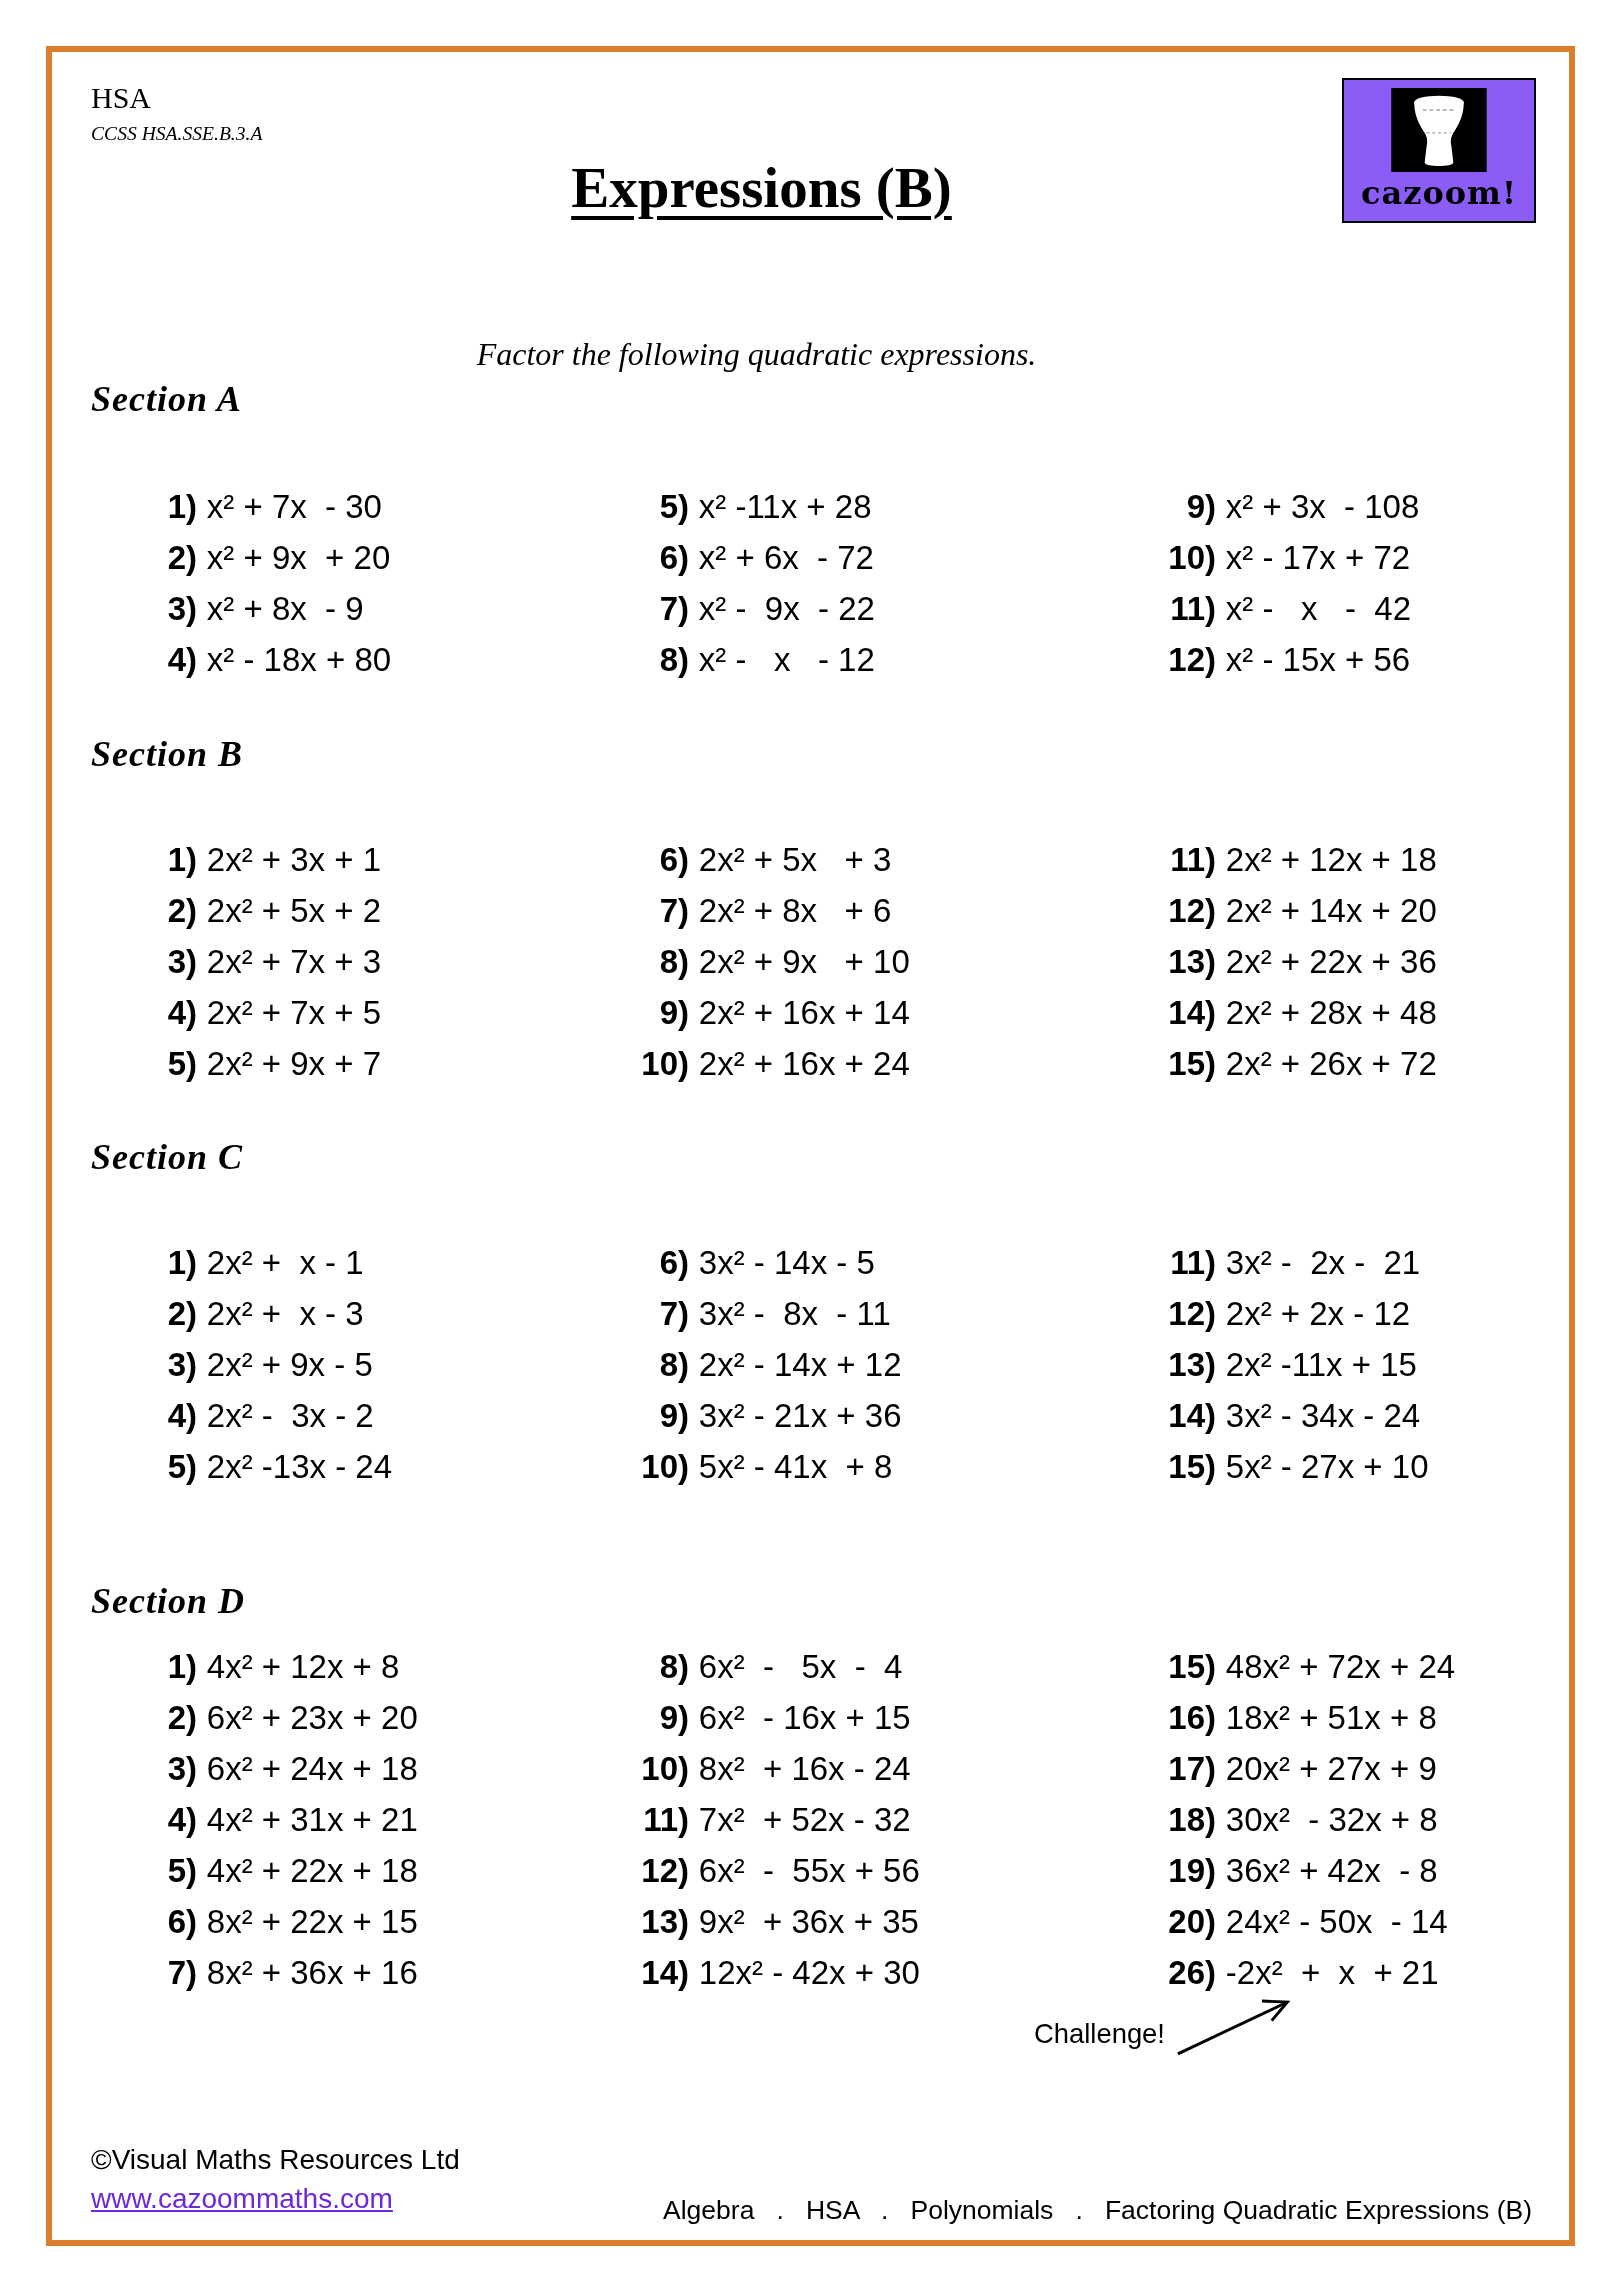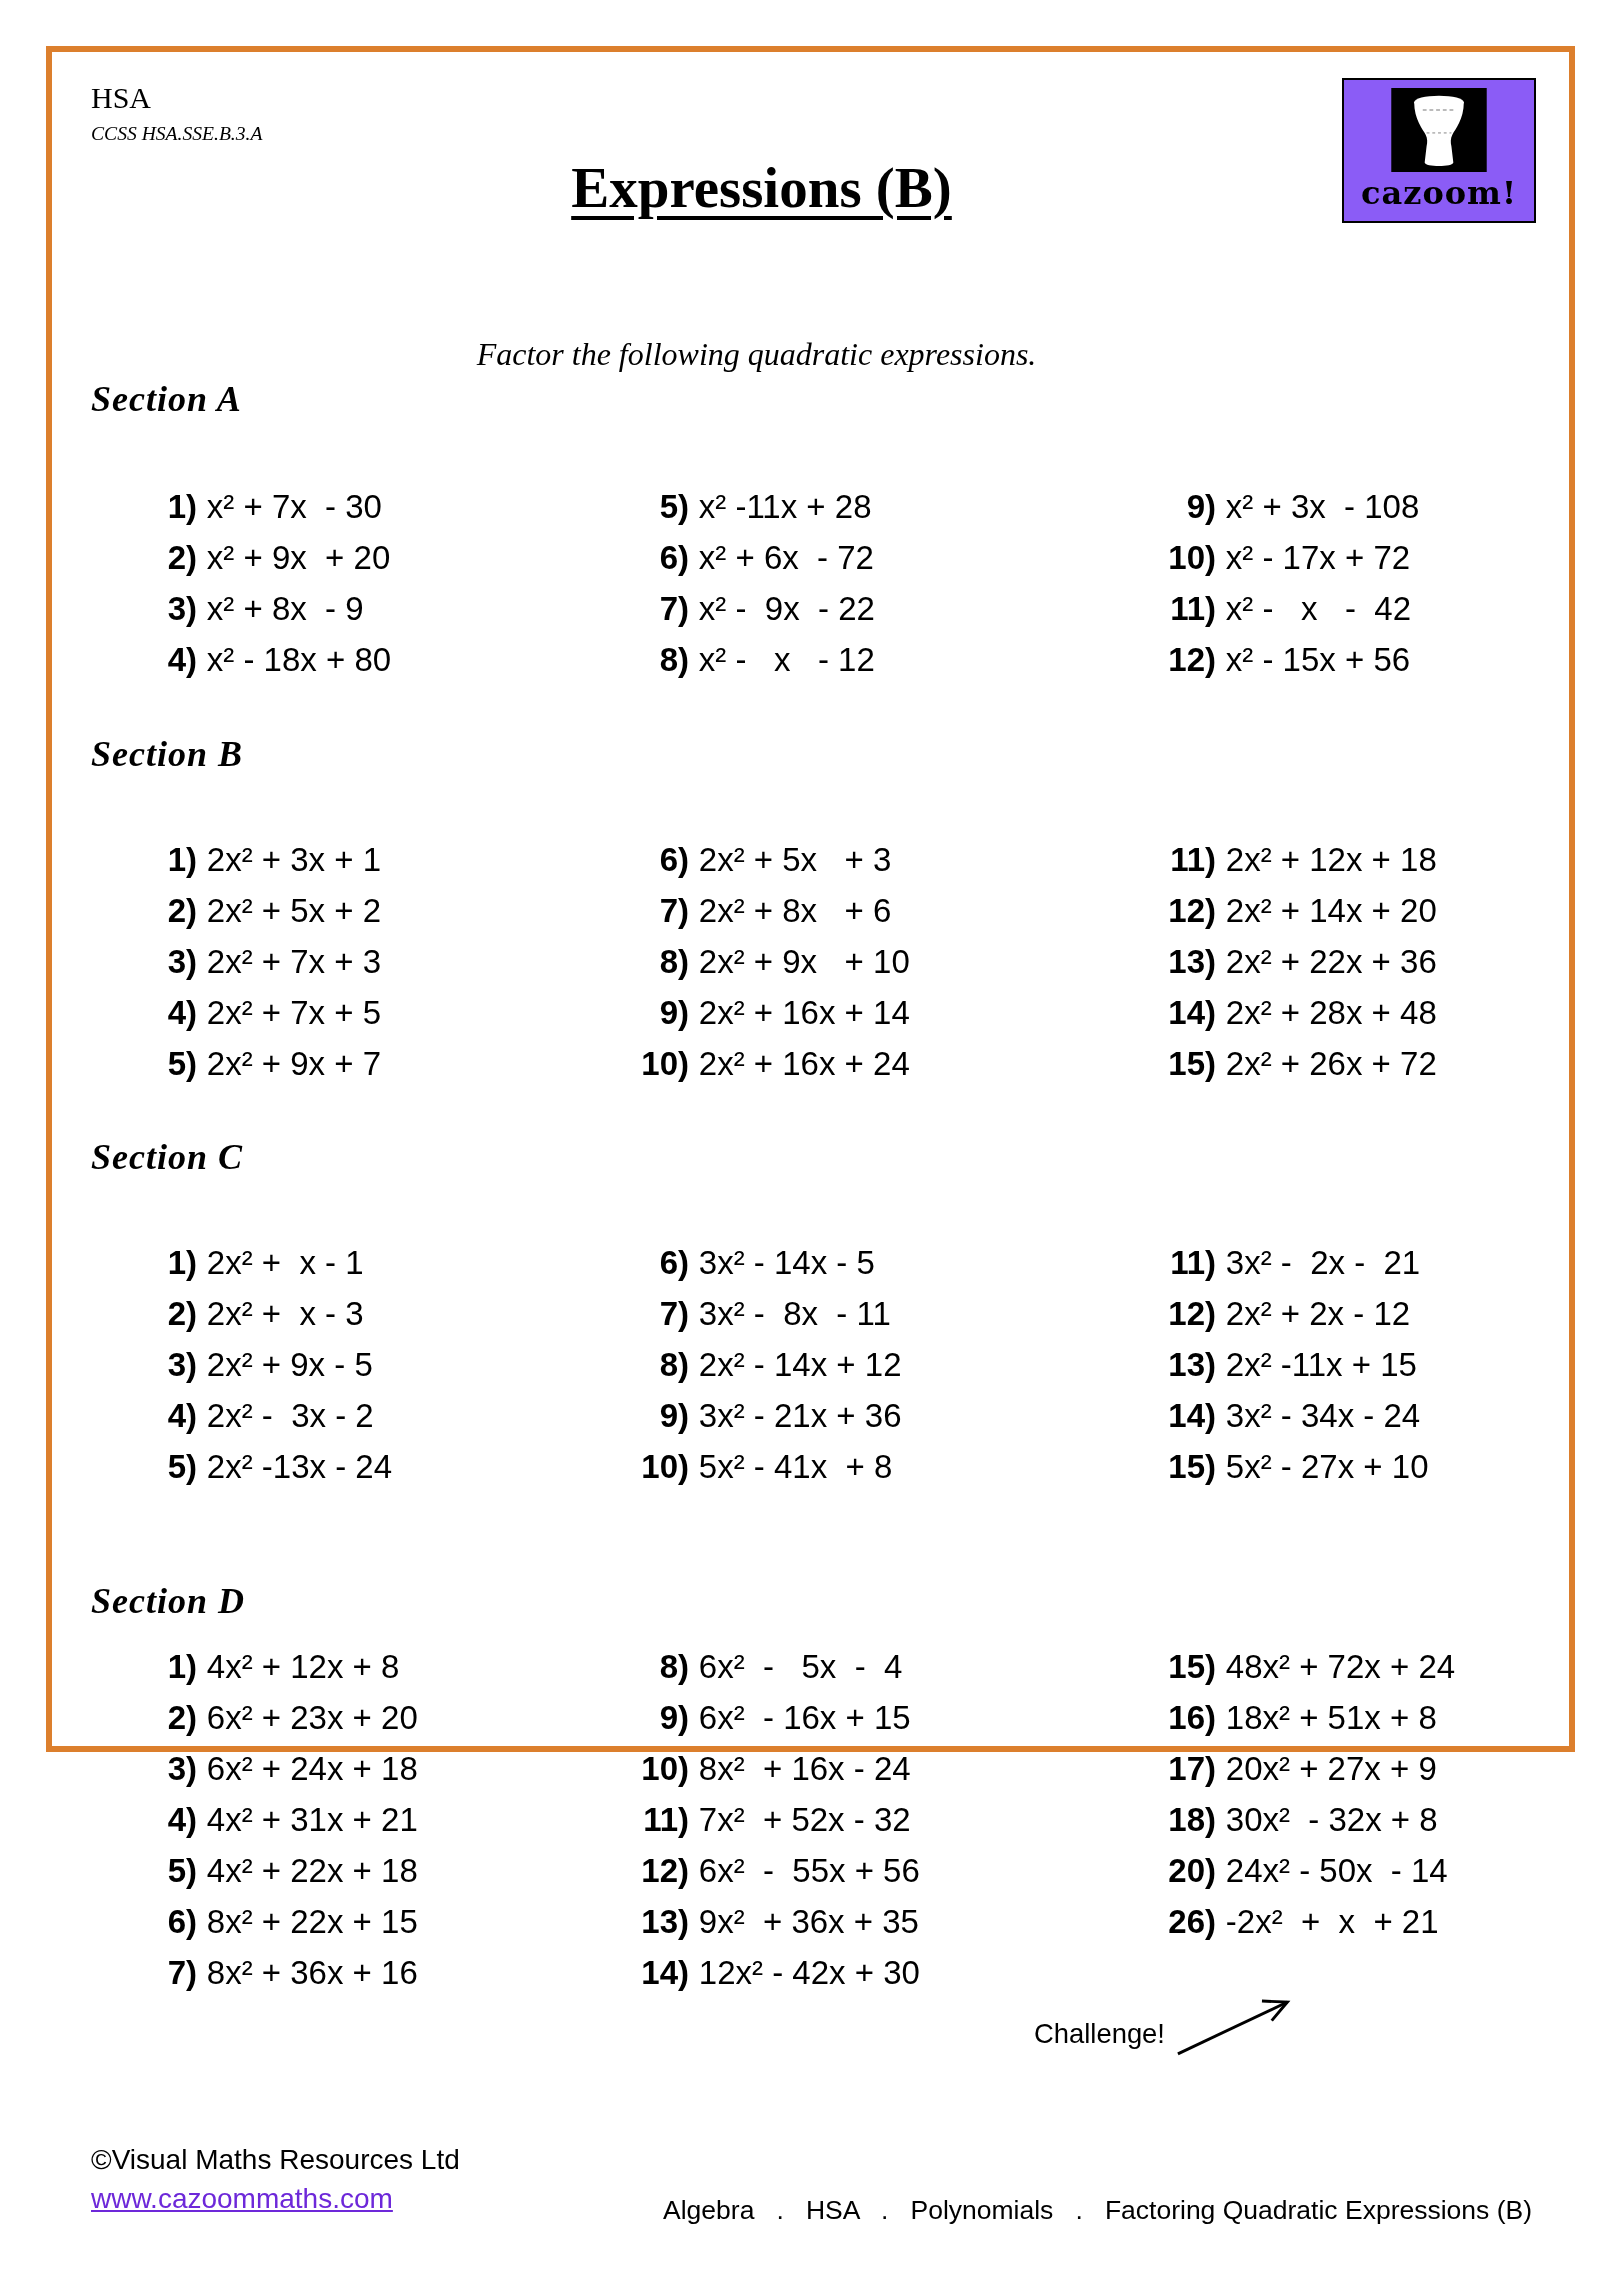--- a/index.html
+++ b/index.html
@@ -5,21 +5,21 @@
   html,body { margin:0; padding:0; }
   body {
     width:1621px; height:2293px;
     background:#ffffff;
     font-family:"Liberation Sans", sans-serif;
     color:#000;
     position:relative;
   }
   .sheet {
     position:absolute; left:46px; top:46px;
-    width:1529px; height:1706px;
+    width:1529px; height:2200px;
     border:6.9px solid #DC7F2D;
     box-sizing:border-box;
     background:#fff;
     padding-left:24px;
   }
   
   .header-left { position:absolute; left:39px; top:29px; }
   .hsa   { font-family:"Liberation Serif",serif; font-size:30px; }
   .ccss  { font-family:"Liberation Serif",serif; font-style:italic; font-size:19.6px; margin-top:7.8px; }
 
@@ -350,20 +350,24 @@
       </div>
       <div class="problem">
         <span class="pnum">17)</span>
         <span class="pexpr">20x² + 27x + 9</span>
       </div>
       <div class="problem">
         <span class="pnum">18)</span>
         <span class="pexpr">30x²  - 32x + 8</span>
       </div>
       <div class="problem">
+        <span class="pnum">19)</span>
+        <span class="pexpr">36x² + 42x  - 8</span>
+      </div>
+      <div class="problem">
         <span class="pnum">20)</span>
         <span class="pexpr">24x² - 50x  - 14</span>
       </div>
       <div class="problem">
         <span class="pnum">26)</span>
         <span class="pexpr">-2x²  +  x  + 21</span>
       </div>
     </div>
 
   <div class="challenge-label">Challenge!</div>

